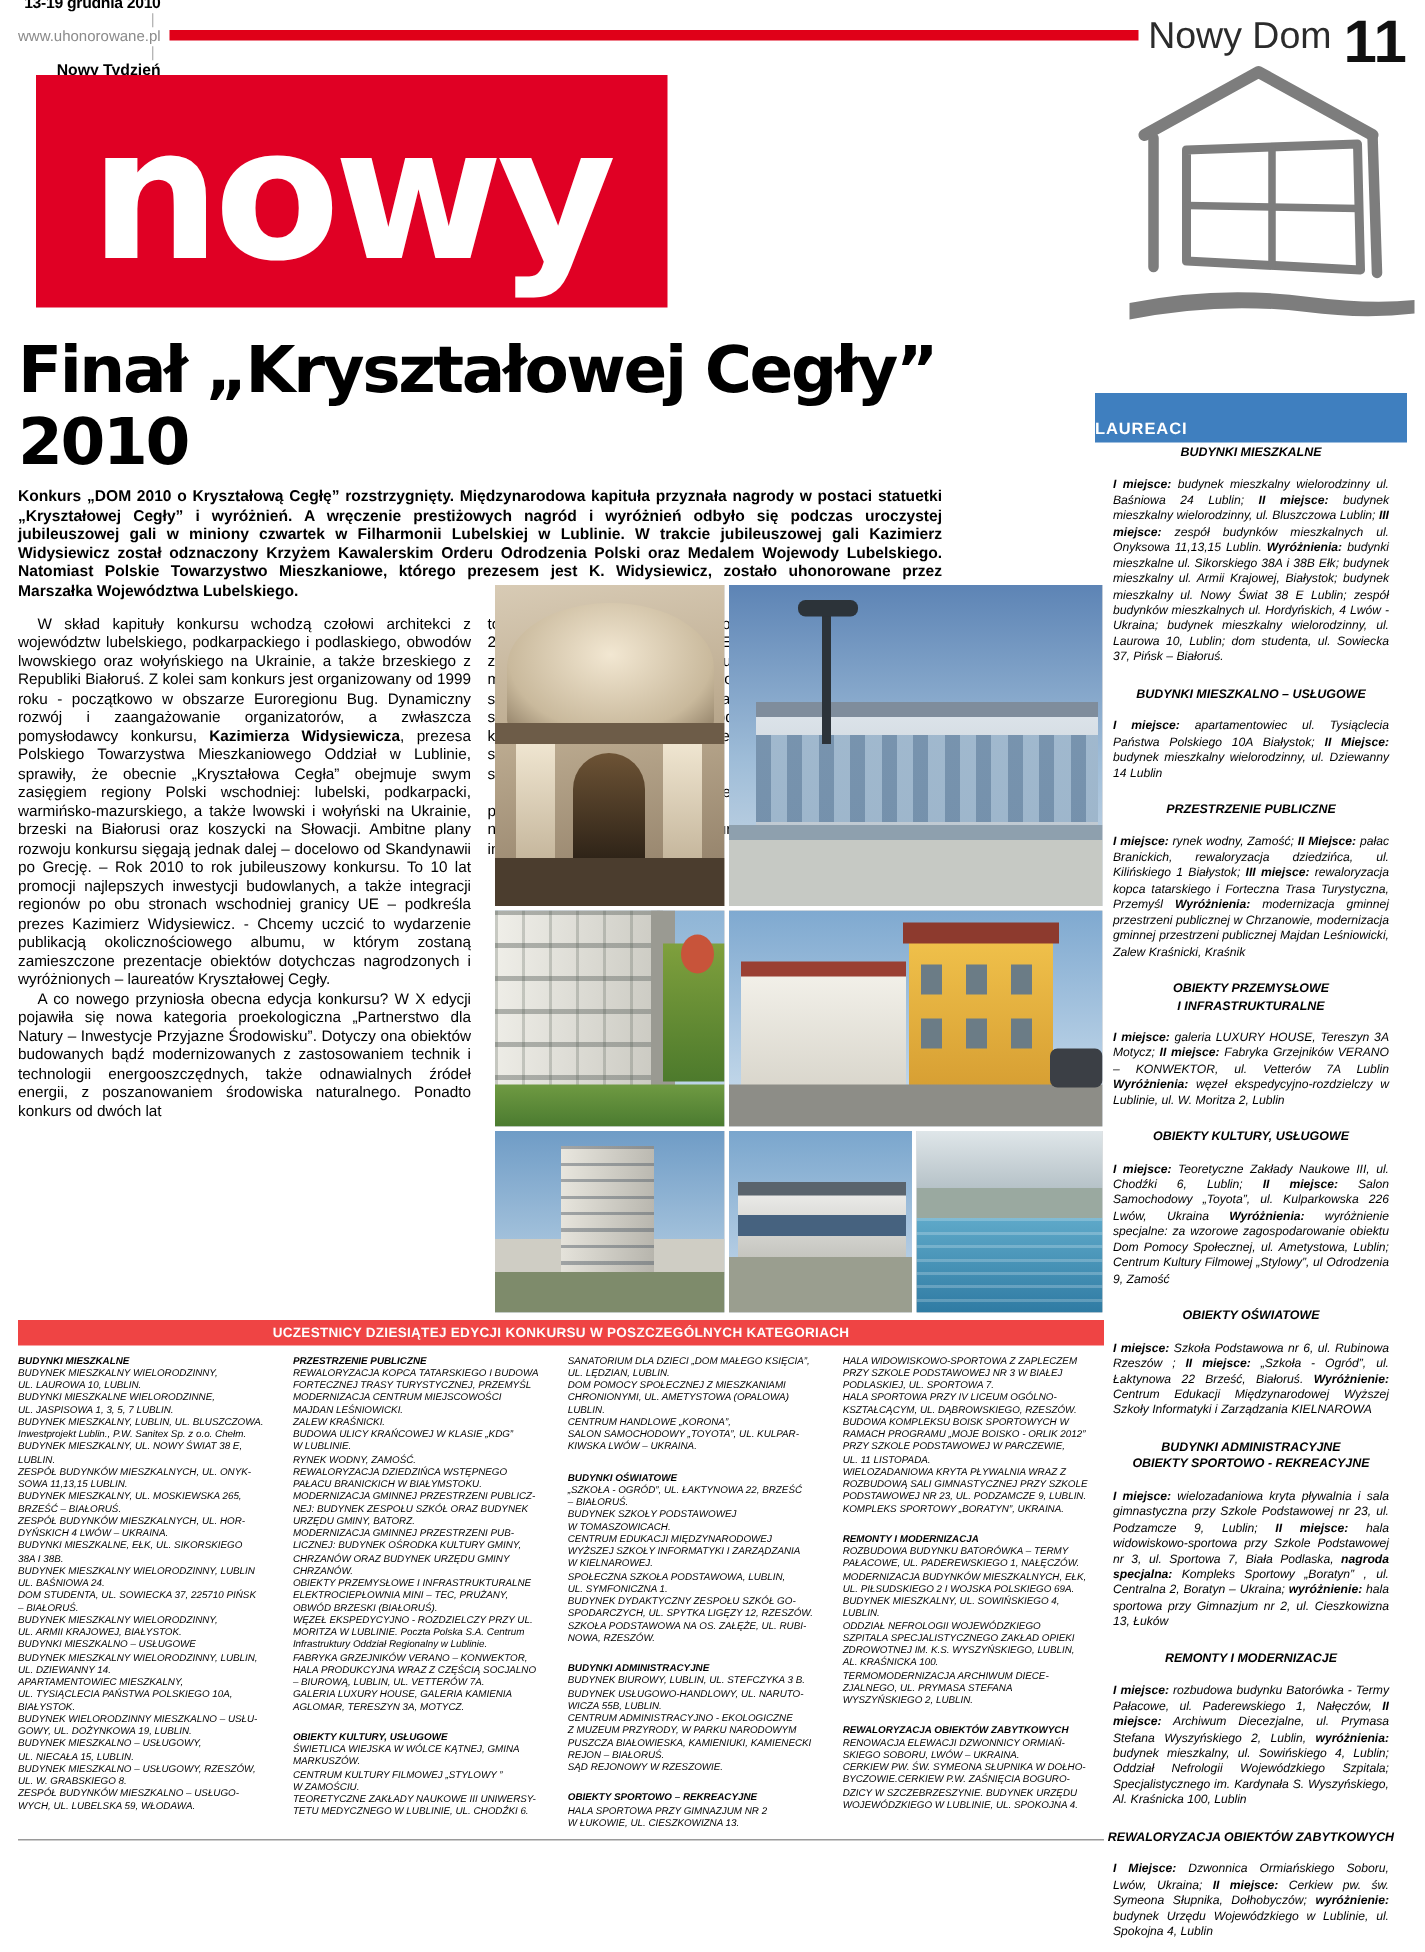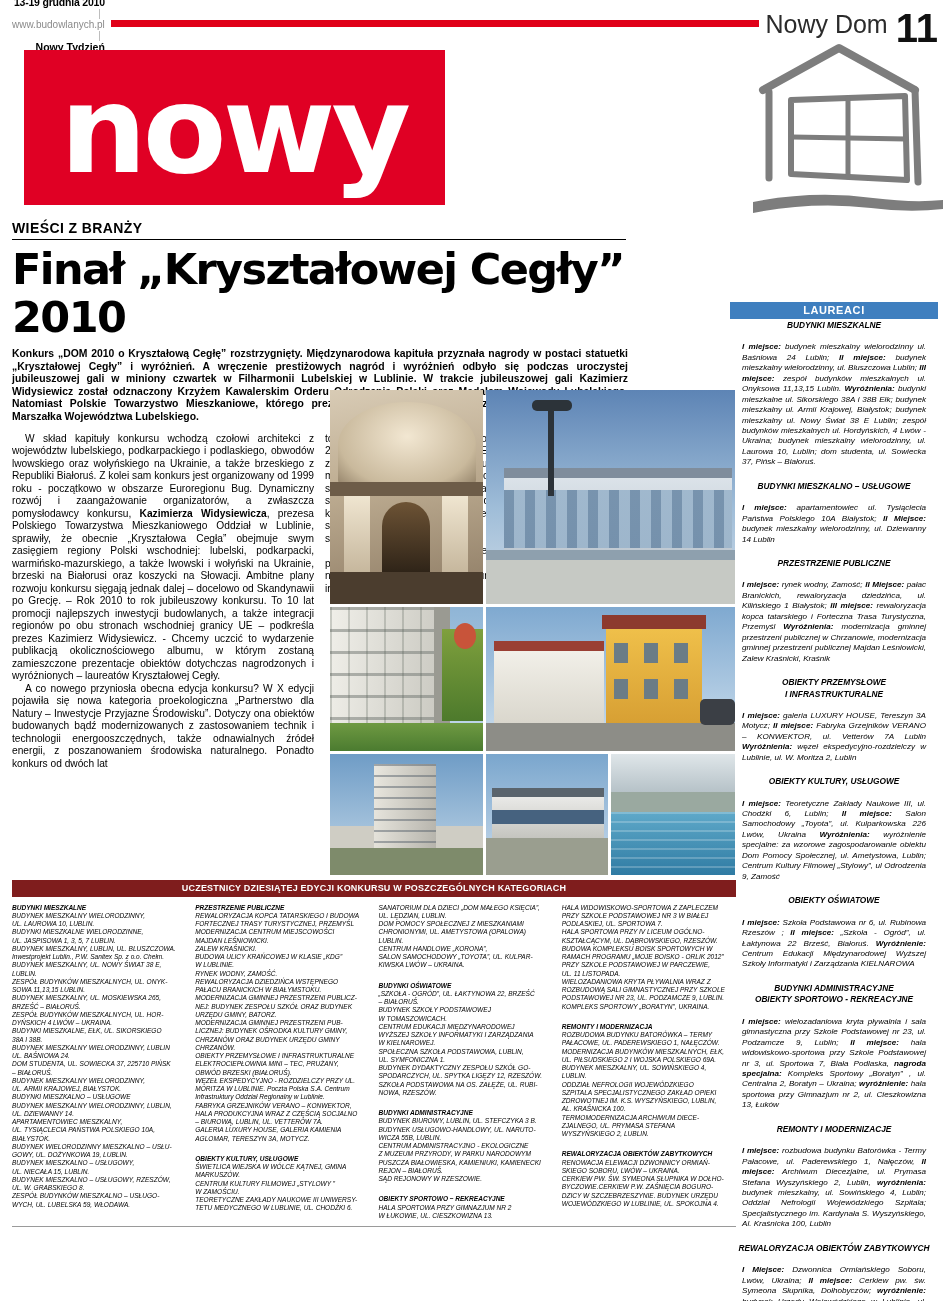--- a/index.html
+++ b/index.html
@@ -65,55 +65,55 @@
   
   .photos { position:absolute; left:330px; top:400px; width:405px; height:470px; }
   .ph { position:absolute; overflow:hidden; background:#c8c8c8; }
   .ph .sky { position:absolute; inset:0; }
 
   
   .rail {
     position:absolute; right:12px; top:262px; width:208px;
   }
   .rail-head {
-    background:#3f7fbf; color:#fff; text-align:center; font-size:11px;
-    font-weight:bold; letter-spacing:0.6px; padding:2px 0 3px; font-style:normal;margin-top:40px;
+    background:#3f7fbf; color:#fff; font-size:11px;
+    font-weight:bold; letter-spacing:0.6px; padding:18px 0 3px; font-style:normal;
   }
   .rail-body { font-size:8.1px; line-height:10.45px; text-align:justify; font-style:italic; }
   .rail-cat {
     text-align:center; font-weight:bold; font-style:italic; font-size:8.3px;
     line-height:10.4px; padding-top:1px;
   }
   .rail-p { margin:12px; }
   .rail-p b { font-style:italic; font-weight:bold; }
 
   
   .part { position:absolute; left:12px; top:880px; width:724px; }
   .part-head {
-    background:#7f1d1d; color:#fff; text-align:center;
+    background:#ef4444; color:#fff; text-align:center;
     font-size:9px; font-weight:bold; letter-spacing:0.2px; padding:3px 0 3.5px;
   }
   .part-cols { display:flex; gap:9px; margin-top:7px; }
   .pcol { width:175px; font-size:6.55px; line-height:8.25px; font-style:italic; }
   .pcol .ph-t { font-weight:bold; font-style:italic; display:block; margin-top:6px; }
   .pcol .ph-t.first { margin-top:0; }
   .pcol .ln { display:block; }
   .pcol .gap { display:block; height:6px; }
   .part-rule { border-top:1px solid #9a9a9a; margin-top:6px; }
 </style>
 </head>
 <body>
 
 <div class="page">
 
   <div class="topbar">
     <div class="topbar-left">
       <span class="tb-date">13-19 grudnia 2010</span>
       <span class="tb-sep">|</span>
-      <span class="tb-url">www.budowlanych.pl</span>
+      <span class="tb-url">www.uhonorowane.pl</span>
       <span class="tb-sep">|</span>
       <span class="tb-title">Nowy Tydzień</span>
     </div>
     <div class="tb-rule"></div>
     <div class="tb-section">Nowy Dom</div>
     <div class="tb-page">11</div>
   </div>
 
   <div class="masthead">
     <div class="mh-red"></div>
@@ -124,24 +124,20 @@
         <path d="M22 50 L22 136"></path>
         <path d="M168 48 L171 140"></path>
         <path d="M44 58 L44 132 L160 138 L158 54 Z" stroke-width="6"></path>
         <path d="M101 56 L101 135" stroke-width="5"></path>
         <path d="M45 95 L159 97" stroke-width="5"></path>
       </g>
       <path d="M6 160 q60 -12 120 -4 q40 5 70 2 l0 9 q-34 4 -72 -1 q-58 -7 -118 5 z" fill="#7d7d7d"></path>
     </svg>
   </div>
 
-  <div class="kicker-wrap">
-    <div class="kicker">WIEŚCI Z BRANŻY</div>
-    <div class="kicker-rule"></div>
-  </div>
   <div class="headline">Finał „Kryształowej Cegły” 2010</div>
   <div class="lead">Konkurs „DOM 2010 o Kryształową Cegłę” rozstrzygnięty. Międzynarodowa kapituła przyznała nagrody w postaci statuetki „Kryształowej Cegły” i wyróżnień. A wręczenie prestiżowych nagród i wyróżnień odbyło się podczas uroczystej jubileuszowej gali w miniony czwartek w Filharmonii Lubelskiej w Lublinie. W trakcie jubileuszowej gali Kazimierz Widysiewicz został odznaczony Krzyżem Kawalerskim Orderu Odrodzenia Polski oraz Medalem Wojewody Lubelskiego. Natomiast Polskie Towarzystwo Mieszkaniowe, którego prezesem jest K. Widysiewicz, zostało uhonorowane przez Marszałka Województwa Lubelskiego.</div>
 
   <div class="body-wrap">
     <div class="col">
       <p><span>W skład kapituły konkursu wchodzą czołowi architekci z województw lubelskiego, podkarpackiego i podlaskiego, obwodów lwowskiego oraz wołyńskiego na Ukrainie, a także brzeskiego z Republiki Białoruś. Z kolei sam konkurs jest organizowany od 1999 roku - początkowo w obszarze Euroregionu Bug. Dynamiczny rozwój i zaangażowanie organizatorów, a zwłaszcza pomysłodawcy konkursu, </span><b>Kazimierza Widysiewicza</b><span>, prezesa Polskiego Towarzystwa Mieszkaniowego Oddział w Lublinie, sprawiły, że obecnie „Kryształowa Cegła” obejmuje swym zasięgiem regiony Polski wschodniej: lubelski, podkarpacki, warmińsko-mazurskiego, a także lwowski i wołyński na Ukrainie, brzeski na Białorusi oraz koszycki na Słowacji. Ambitne plany rozwoju konkursu sięgają jednak dalej – docelowo od Skandynawii po Grecję. – Rok 2010 to rok jubileuszowy konkursu. To 10 lat promocji najlepszych inwestycji budowlanych, a także integracji regionów po obu stronach wschodniej granicy UE – podkreśla prezes Kazimierz Widysiewicz. - Chcemy uczcić to wydarzenie publikacją okolicznościowego albumu, w którym zostaną zamieszczone prezentacje obiektów dotychczas nagrodzonych i wyróżnionych – laureatów Kryształowej Cegły.</span></p>
       <p>A co nowego przyniosła obecna edycja konkursu? W X edycji pojawiła się nowa kategoria proekologiczna „Partnerstwo dla Natury – Inwestycje Przyjazne Środowisku”. Dotyczy ona obiektów budowanych bądź modernizowanych z zastosowaniem technik i technologii energooszczędnych, także odnawialnych źródeł energii, z poszanowaniem środowiska naturalnego. Ponadto konkurs od dwóch lat</p>
     </div>
     <div class="col">
       <p class="noind">towarzyszy również przygotowaniom Polski i Ukrainy do EURO 2012, promując w kategoriach EuroUnia Football&amp;Architecture zarówno wielkie areny sportowe, budowane w miastach rozgrywek mistrzostw, jak i wszelkie obiekty zaplecza sportowo-szkoleniowego i hotelowo-rekreacyjnego, zlokalizowane przy szlakach łączących miasta-gospodarzy mistrzostw. W X edycji kontynuowana jest także kategoria „Orlik” dla obiektów sportowych, zrealizowanych przy finansowym wsparciu rządu i samorządów.</p>

